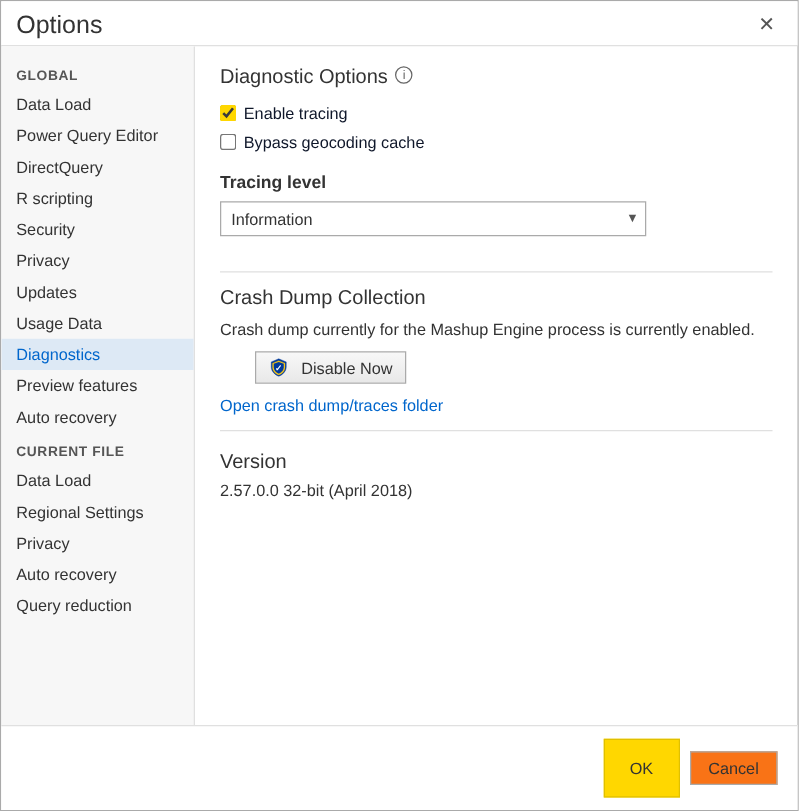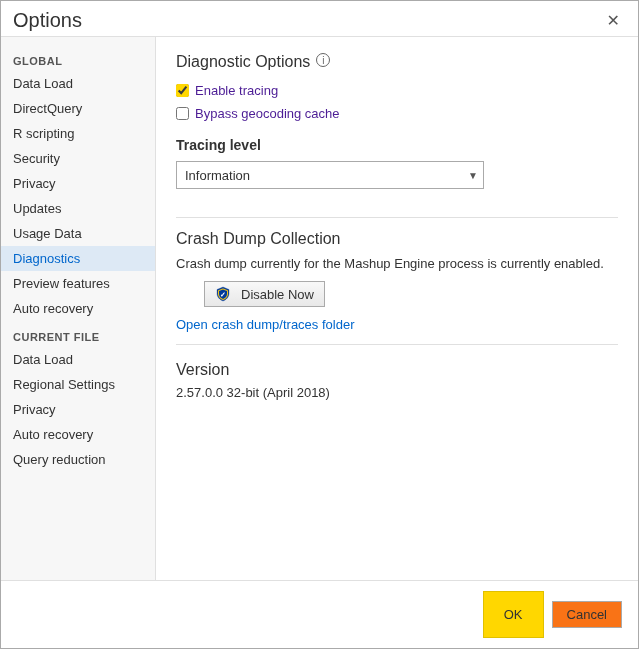--- a/index.html
+++ b/index.html
@@ -107,33 +107,33 @@
       margin-bottom: 8px;
     }
     .checkbox-row input[type="checkbox"] {
       width: 13px;
       height: 13px;
       accent-color: #ffd700;
       cursor: pointer;
     }
     .checkbox-label {
       font-size: 13px;
-      color: #4c1d95;
+      color: #0f172a;
     }
     .section-subtitle {
       font-size: 14px;
       font-weight: 600;
       color: #333;
       margin-top: 16px;
       margin-bottom: 8px;
     }
     .dropdown-container {
       position: relative;
       display: inline-block;
-      width: 308px;
+      width: 341px;
       margin-bottom: 16px;
     }
     .dropdown-select {
       width: 100%;
       padding: 4px 24px 4px 8px;
       border: 1px solid #aaa;
       background: #fff;
       font-size: 13px;
       color: #333;
       appearance: none;
@@ -235,20 +235,21 @@
     <span class="title-bar-title">Options</span>
     <button class="close-btn">✕</button>
   </div>
 
   <div class="dialog-body">
 
     <div class="sidebar">
       <div class="section-header">GLOBAL</div>
 
       <div class="sidebar-item">Data Load</div>
+      <div class="sidebar-item">Power Query Editor</div>
       <div class="sidebar-item">DirectQuery</div>
       <div class="sidebar-item">R scripting</div>
       <div class="sidebar-item">Security</div>
       <div class="sidebar-item">Privacy</div>
       <div class="sidebar-item">Updates</div>
       <div class="sidebar-item">Usage Data</div>
       <div class="sidebar-item active">Diagnostics</div>
       <div class="sidebar-item">Preview features</div>
       <div class="sidebar-item">Auto recovery</div>
 

